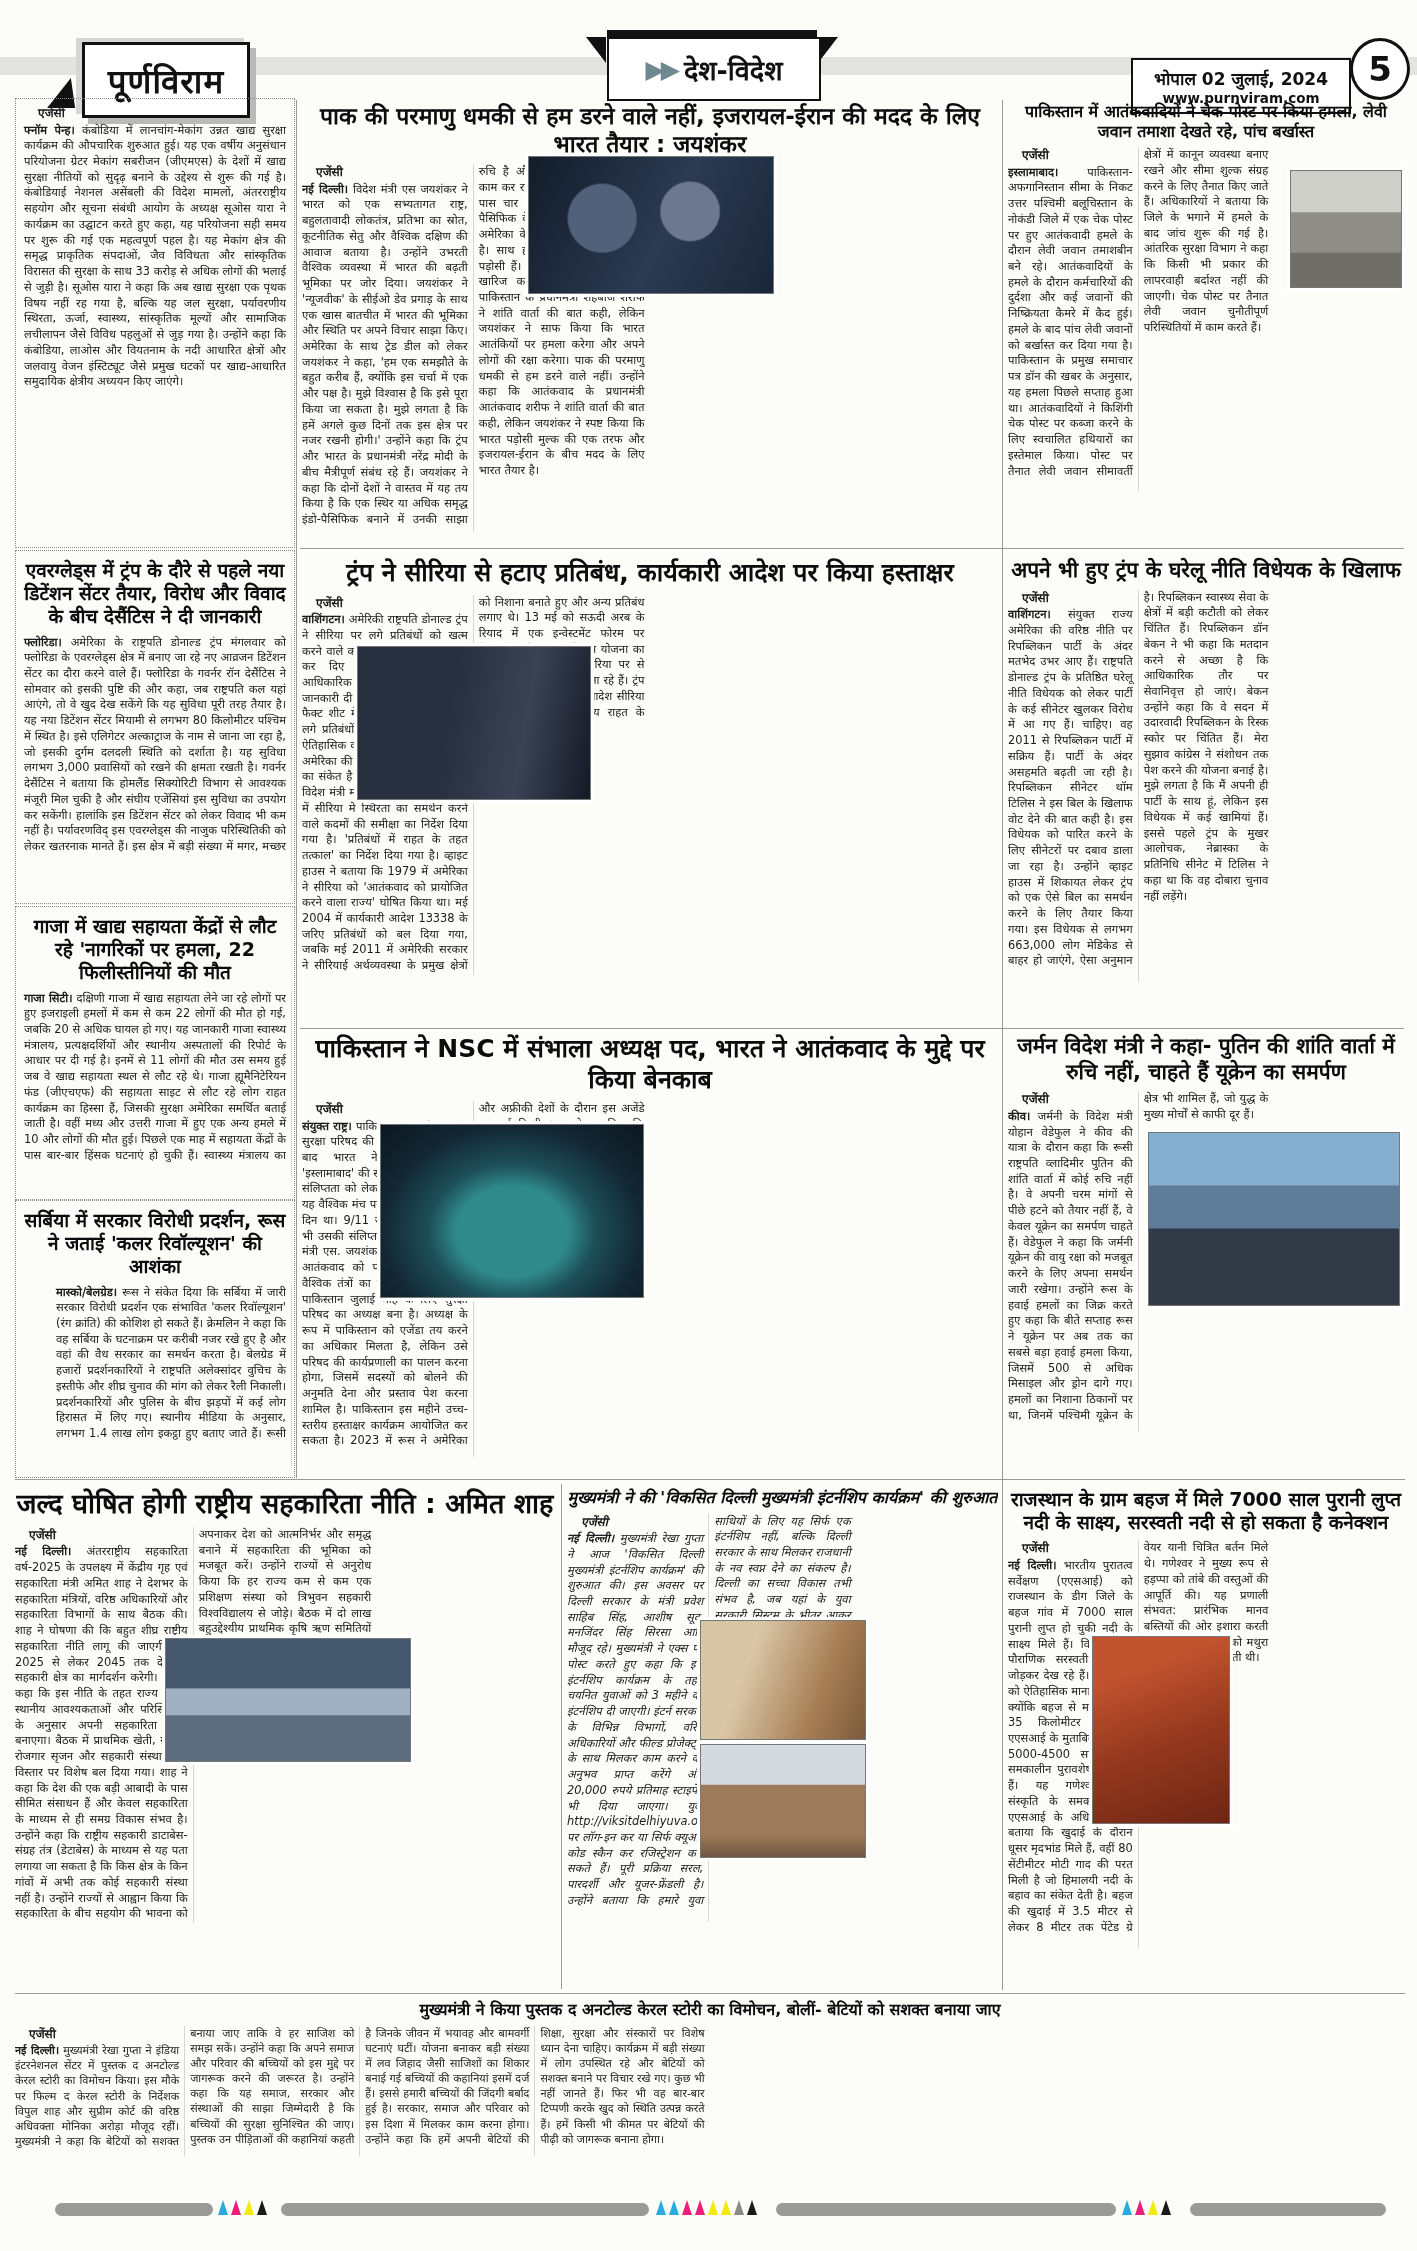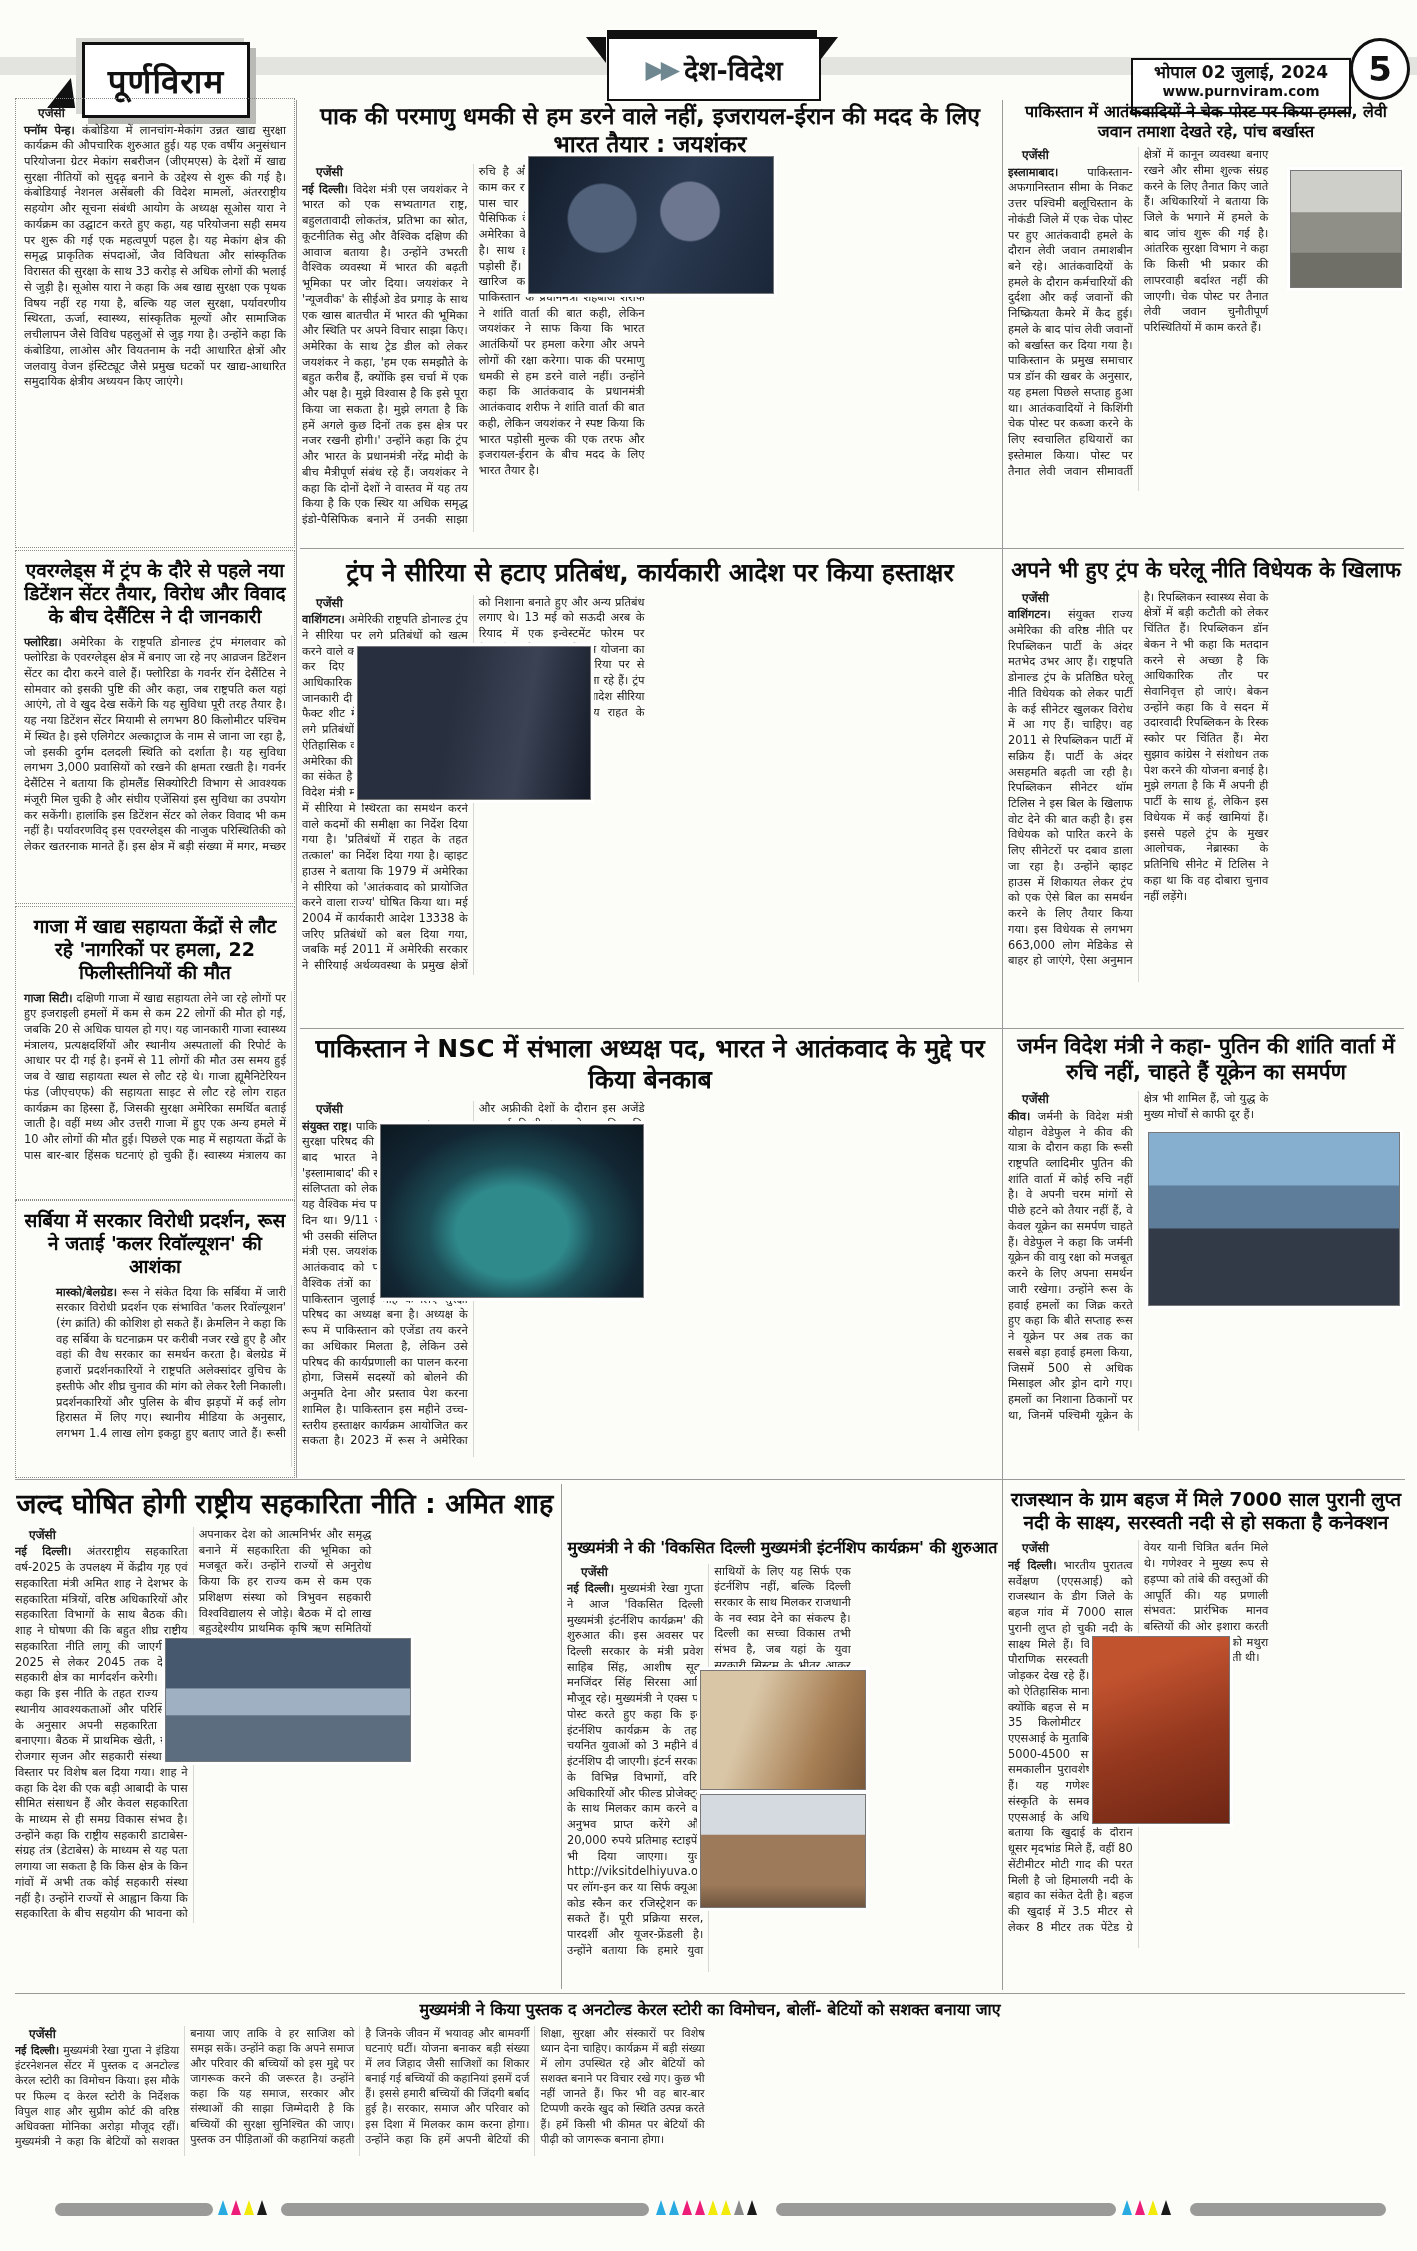--- a/index.html
+++ b/index.html
@@ -27,21 +27,21 @@
     background:#fff;border:2px solid #111;
     display:flex;align-items:center;justify-content:center;gap:8px;
   }
   .sec-arrows{font-size:25px;color:#6f8791;letter-spacing:-4px;font-weight:bold;}
   .sec-title{font-size:27px;font-weight:bold;}
   .tri-sl{left:586px;top:37px;border-top:26px solid #111;border-left:20px solid transparent;}
   .tri-sr{left:818px;top:37px;border-top:26px solid #111;border-right:20px solid transparent;}
   .date-box{
     position:absolute;left:1131px;top:58px;width:216px;height:52px;
     background:#fff;border:2px solid #111;
-    display:flex;flex-direction:column;align-items:center;
+    display:flex;flex-direction:column;align-items:center;justify-content:center;
   }
   .date-line{font-size:17px;font-weight:bold;}
   .site-line{font-size:13.5px;font-weight:bold;}
   .page-num{
     position:absolute;left:1350px;top:38px;width:54px;height:56px;border-radius:50%;
     border:3px solid #111;background:#fff;
     display:flex;align-items:center;justify-content:center;
     font-size:34px;font-weight:bold;
   }
   
@@ -200,21 +200,21 @@
   <article class="art" style="left:15px;top:1486px;width:540px;height:502px;">
     <h2 class="hl hl27">जल्द घोषित होगी राष्ट्रीय सहकारिता नीति : अमित शाह</h2>
     <div class="body cols3" style="height:396px;">
       <span class="byline">एजेंसी</span>
       <span class="dateline">नई दिल्ली।</span>
       <span>अंतरराष्ट्रीय सहकारिता वर्ष-2025 के उपलक्ष्य में केंद्रीय गृह एवं सहकारिता मंत्री अमित शाह ने देशभर के सहकारिता मंत्रियों, वरिष्ठ अधिकारियों और सहकारिता विभागों के साथ बैठक की। शाह ने घोषणा की कि बहुत शीघ्र राष्ट्रीय सहकारिता नीति लागू की जाएगी, जो 2025 से लेकर 2045 तक देश के सहकारी क्षेत्र का मार्गदर्शन करेगी। उन्होंने कहा कि इस नीति के तहत राज्य अपनी स्थानीय आवश्यकताओं और परिस्थितियों के अनुसार अपनी सहकारिता नीति बनाएगा। बैठक में प्राथमिक खेती, ग्रामीण रोजगार सृजन और सहकारी संस्थाओं के विस्तार पर विशेष बल दिया गया। शाह ने कहा कि देश की एक बड़ी आबादी के पास सीमित संसाधन हैं और केवल सहकारिता के माध्यम से ही समग्र विकास संभव है। उन्होंने कहा कि राष्ट्रीय सहकारी डाटाबेस-संग्रह तंत्र (डेटाबेस) के माध्यम से यह पता लगाया जा सकता है कि किस क्षेत्र के किन गांवों में अभी तक कोई सहकारी संस्था नहीं है। उन्होंने राज्यों से आह्वान किया कि सहकारिता के बीच सहयोग की भावना को अपनाकर देश को आत्मनिर्भर और समृद्ध बनाने में सहकारिता की भूमिका को मजबूत करें। उन्होंने राज्यों से अनुरोध किया कि हर राज्य कम से कम एक प्रशिक्षण संस्था को त्रिभुवन सहकारी विश्वविद्यालय से जोड़े। बैठक में दो लाख बहुउद्देश्यीय प्राथमिक कृषि ऋण समितियों की स्थापना, ट्रिपल और मल्टी सहकारिता के विस्तार तथा सहकारी क्षेत्र में प्रशिक्षण और क्षमता विकास की व्यवस्था पर भी चर्चा की गई।</span>
     </div>
     <div class="photo ph-meeting" style="left:150px;top:152px;width:244px;height:122px;"></div>
   </article>
 
-  <article class="art" style="left:567px;top:1536px;width:431px;height:502px;">
+  <article class="art" style="left:567px;top:1486px;width:431px;height:502px;font-style:italic;">
     <h2 class="hl hl20">मुख्यमंत्री ने की 'विकसित दिल्ली मुख्यमंत्री इंटर्नशिप कार्यक्रम' की शुरुआत</h2>
     <div class="body cols3" style="height:408px;">
       <span class="byline">एजेंसी</span>
       <span class="dateline">नई दिल्ली।</span>
       <span>मुख्यमंत्री रेखा गुप्ता ने आज 'विकसित दिल्ली मुख्यमंत्री इंटर्नशिप कार्यक्रम' की शुरुआत की। इस अवसर पर दिल्ली सरकार के मंत्री प्रवेश साहिब सिंह, आशीष सूद, मनजिंदर सिंह सिरसा आदि मौजूद रहे। मुख्यमंत्री ने एक्स पर पोस्ट करते हुए कहा कि इस इंटर्नशिप कार्यक्रम के तहत चयनित युवाओं को 3 महीने की इंटर्नशिप दी जाएगी। इंटर्न सरकार के विभिन्न विभागों, वरिष्ठ अधिकारियों और फील्ड प्रोजेक्ट्स के साथ मिलकर काम करने का अनुभव प्राप्त करेंगे और 20,000 रुपये प्रतिमाह स्टाइपेंड भी दिया जाएगा। युवा http://viksitdelhiyuva.org पर लॉग-इन कर या सिर्फ क्यूआर कोड स्कैन कर रजिस्ट्रेशन करा सकते हैं। पूरी प्रक्रिया सरल, पारदर्शी और यूजर-फ्रेंडली है। उन्होंने बताया कि हमारे युवा साथियों के लिए यह सिर्फ एक इंटर्नशिप नहीं, बल्कि दिल्ली सरकार के साथ मिलकर राजधानी के नव स्वप्न देने का संकल्प है। दिल्ली का सच्चा विकास तभी संभव है, जब यहां के युवा सरकारी सिस्टम के भीतर आकर परिवर्तन की धारा का हिस्सा बनें। हमारी सरकार युवाओं को इसके अवसर प्रदान करती है, जहां दिल्ली का हर सपना, युवाओं की ऊर्जा और सहभागिता से साकार होगा।</span>
     </div>
     <div class="photo ph-delhi1" style="left:133px;top:134px;width:164px;height:118px;"></div>
     <div class="photo ph-delhi2" style="left:133px;top:258px;width:164px;height:112px;"></div>
   </article>
 

